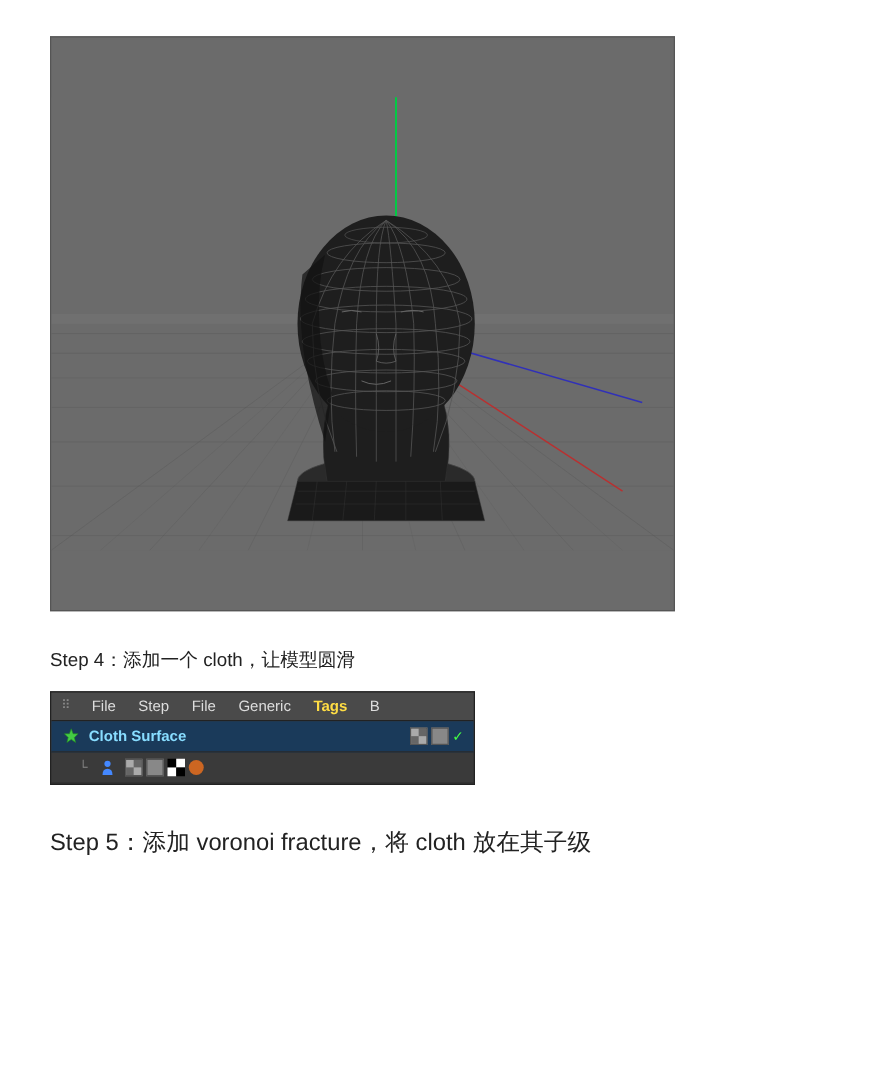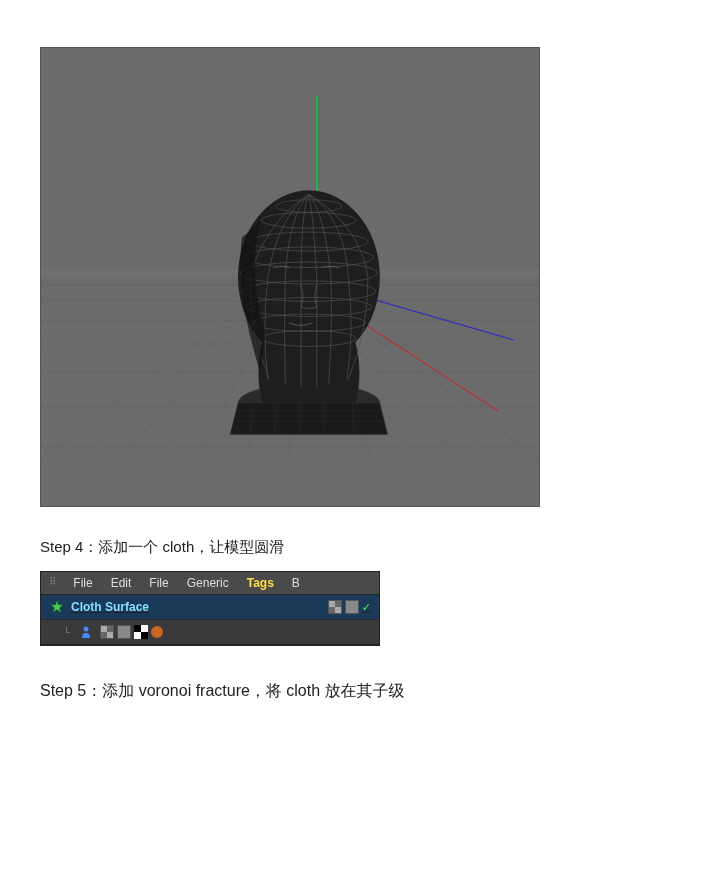--- a/index.html
+++ b/index.html
@@ -7,21 +7,21 @@
       width: 712px;
       min-height: 870px;
       background: #ffffff;
       font-family: Arial, sans-serif;
       font-size: 14px;
       color: #222;
     }
 
     .page-container {
       width: 580px;
-      padding: 47px 40px 40px 40px;
+      padding: 29px 40px 40px 40px;
     }
 
     
     .viewport-container {
       width: 100%;
       height: 460px;
       background: #6b6b6b;
       position: relative;
       overflow: hidden;
       border: 1px solid #555;
@@ -69,21 +69,20 @@
       display: flex;
       align-items: center;
       padding: 4px 8px;
       gap: 6px;
       font-size: 12px;
       border-bottom: 1px solid #2a2a2a;
     }
 
     .c4d-object-row.selected {
       background: #1a3a5a;
-      text-decoration: underline;
     }
 
     .c4d-object-row.child {
       padding-left: 22px;
     }
 
     .icon-cloth {
       width: 16px;
       height: 16px;
       display: inline-flex;
@@ -131,21 +130,21 @@
 
     .tag-dot {
       width: 12px;
       height: 12px;
       border-radius: 50%;
       background: #cc6622;
     }
 
     .step5-text {
       margin-top: 32px;
-      font-size: 16px;
+      font-size: 19px;
       color: #222;
       line-height: 1.6;
     }
 
     
     .grid-canvas {
       position: absolute;
       top: 0; left: 0;
       width: 100%; height: 100%;
     }
@@ -237,21 +236,21 @@
   </div>
 
   <div class="step-text">Step 4：添加一个 cloth，让模型圆滑</div>
 
   <div class="c4d-panel">
 
     <div class="c4d-menubar">
 
       <span style="color:#888; font-size:10px; letter-spacing:-1px;">⠿</span>
       <span>File</span>
-      <span>Edit</span>
+      <span>Step</span>
       <span>File</span>
       <span>Generic</span>
       <span class="active">Tags</span>
       <span>B</span>
     </div>
 
     <div class="c4d-object-row selected">
 
       <span class="icon-cloth">
         <svg width="14" height="14" viewBox="0 0 14 14">

